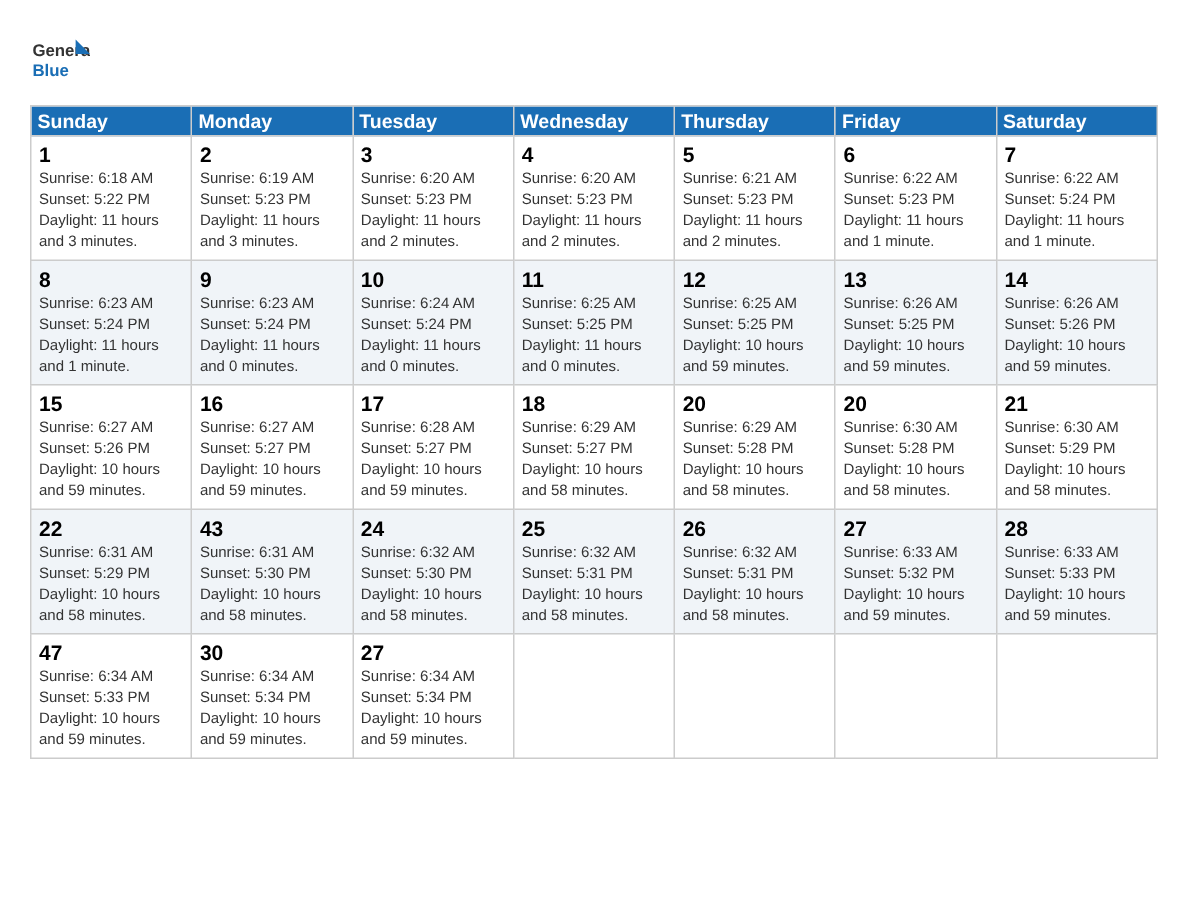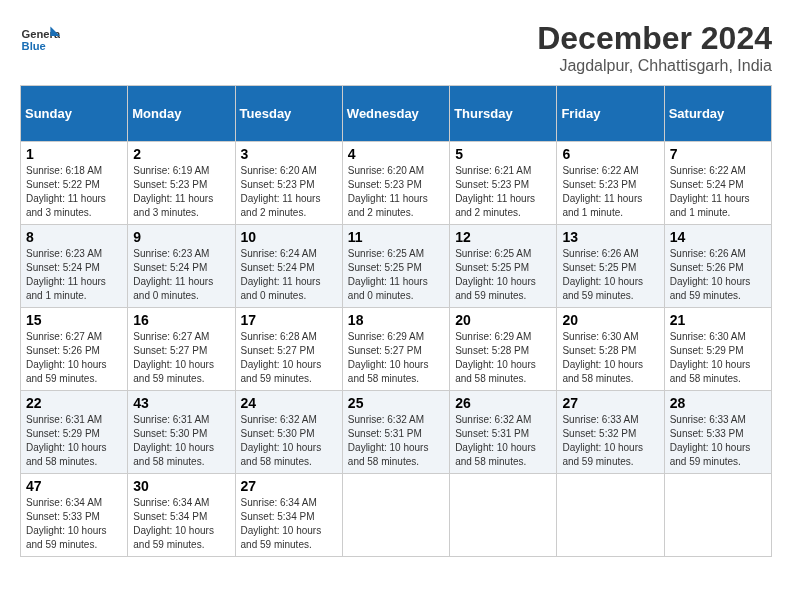--- a/index.html
+++ b/index.html
@@ -38,21 +38,21 @@
       color: #555;
     }
     .calendar {
       width: 100%;
       border-collapse: collapse;
       font-size: 11px;
     }
     .calendar th {
       background-color: #1a6eb5;
       color: #fff;
-      padding: 20px 4px;
+      padding: 2px 4px;
       text-align: left;
       font-size: 13px;
       font-weight: bold;
       border: 1px solid #ccc;
     }
     .calendar td {
       border: 1px solid #ccc;
       padding: 4px 5px;
       vertical-align: top;
       width: calc(100% / 7);
@@ -79,24 +79,20 @@
 </head>
 <body>
 
 <div class="header-section">
   <div class="logo">
     <svg class="logo-icon" viewBox="0 0 50 50">
       <text x="2" y="22" font-size="14" font-weight="bold" fill="#333">General</text>
       <text x="2" y="38" font-size="14" font-weight="bold" fill="#1a6eb5">Blue</text>
       <polygon points="38,8 50,20 38,20" fill="#1a6eb5"></polygon>
     </svg>
-  </div>
-  <div class="title-section">
-    <div class="month-title">December 2024</div>
-    <div class="location-title">Jagdalpur, Chhattisgarh, India</div>
   </div>
 </div>
 
 <table class="calendar">
   <thead>
     <tr>
       <th>Sunday</th>
       <th>Monday</th>
       <th>Tuesday</th>
       <th>Wednesday</th>

